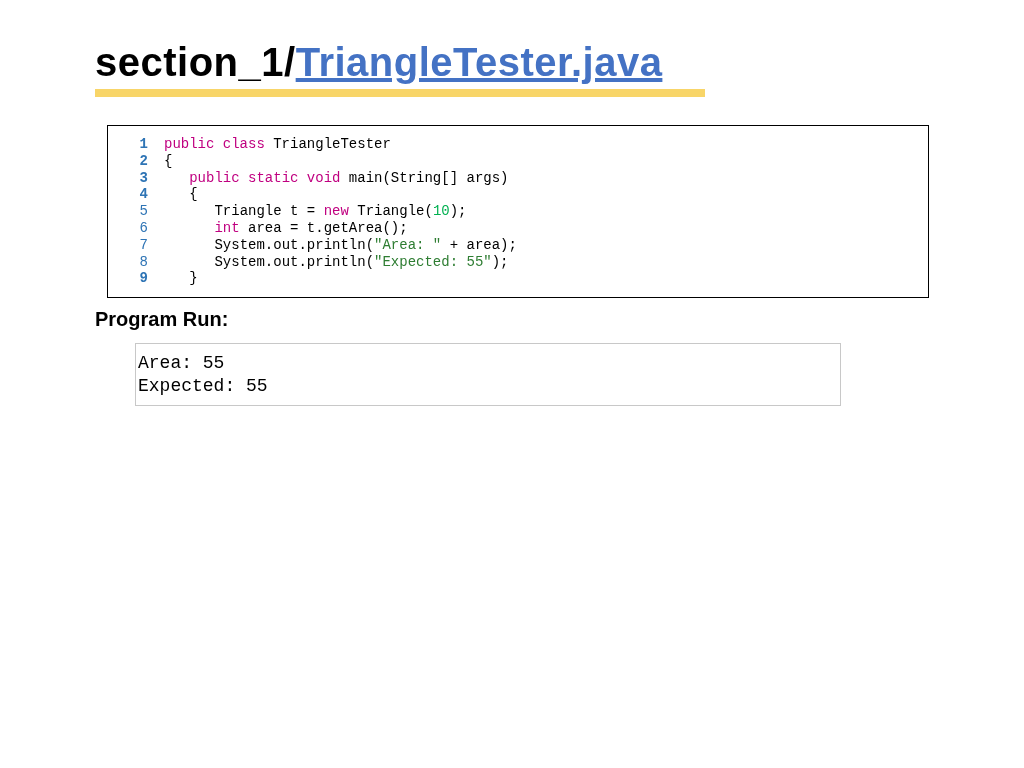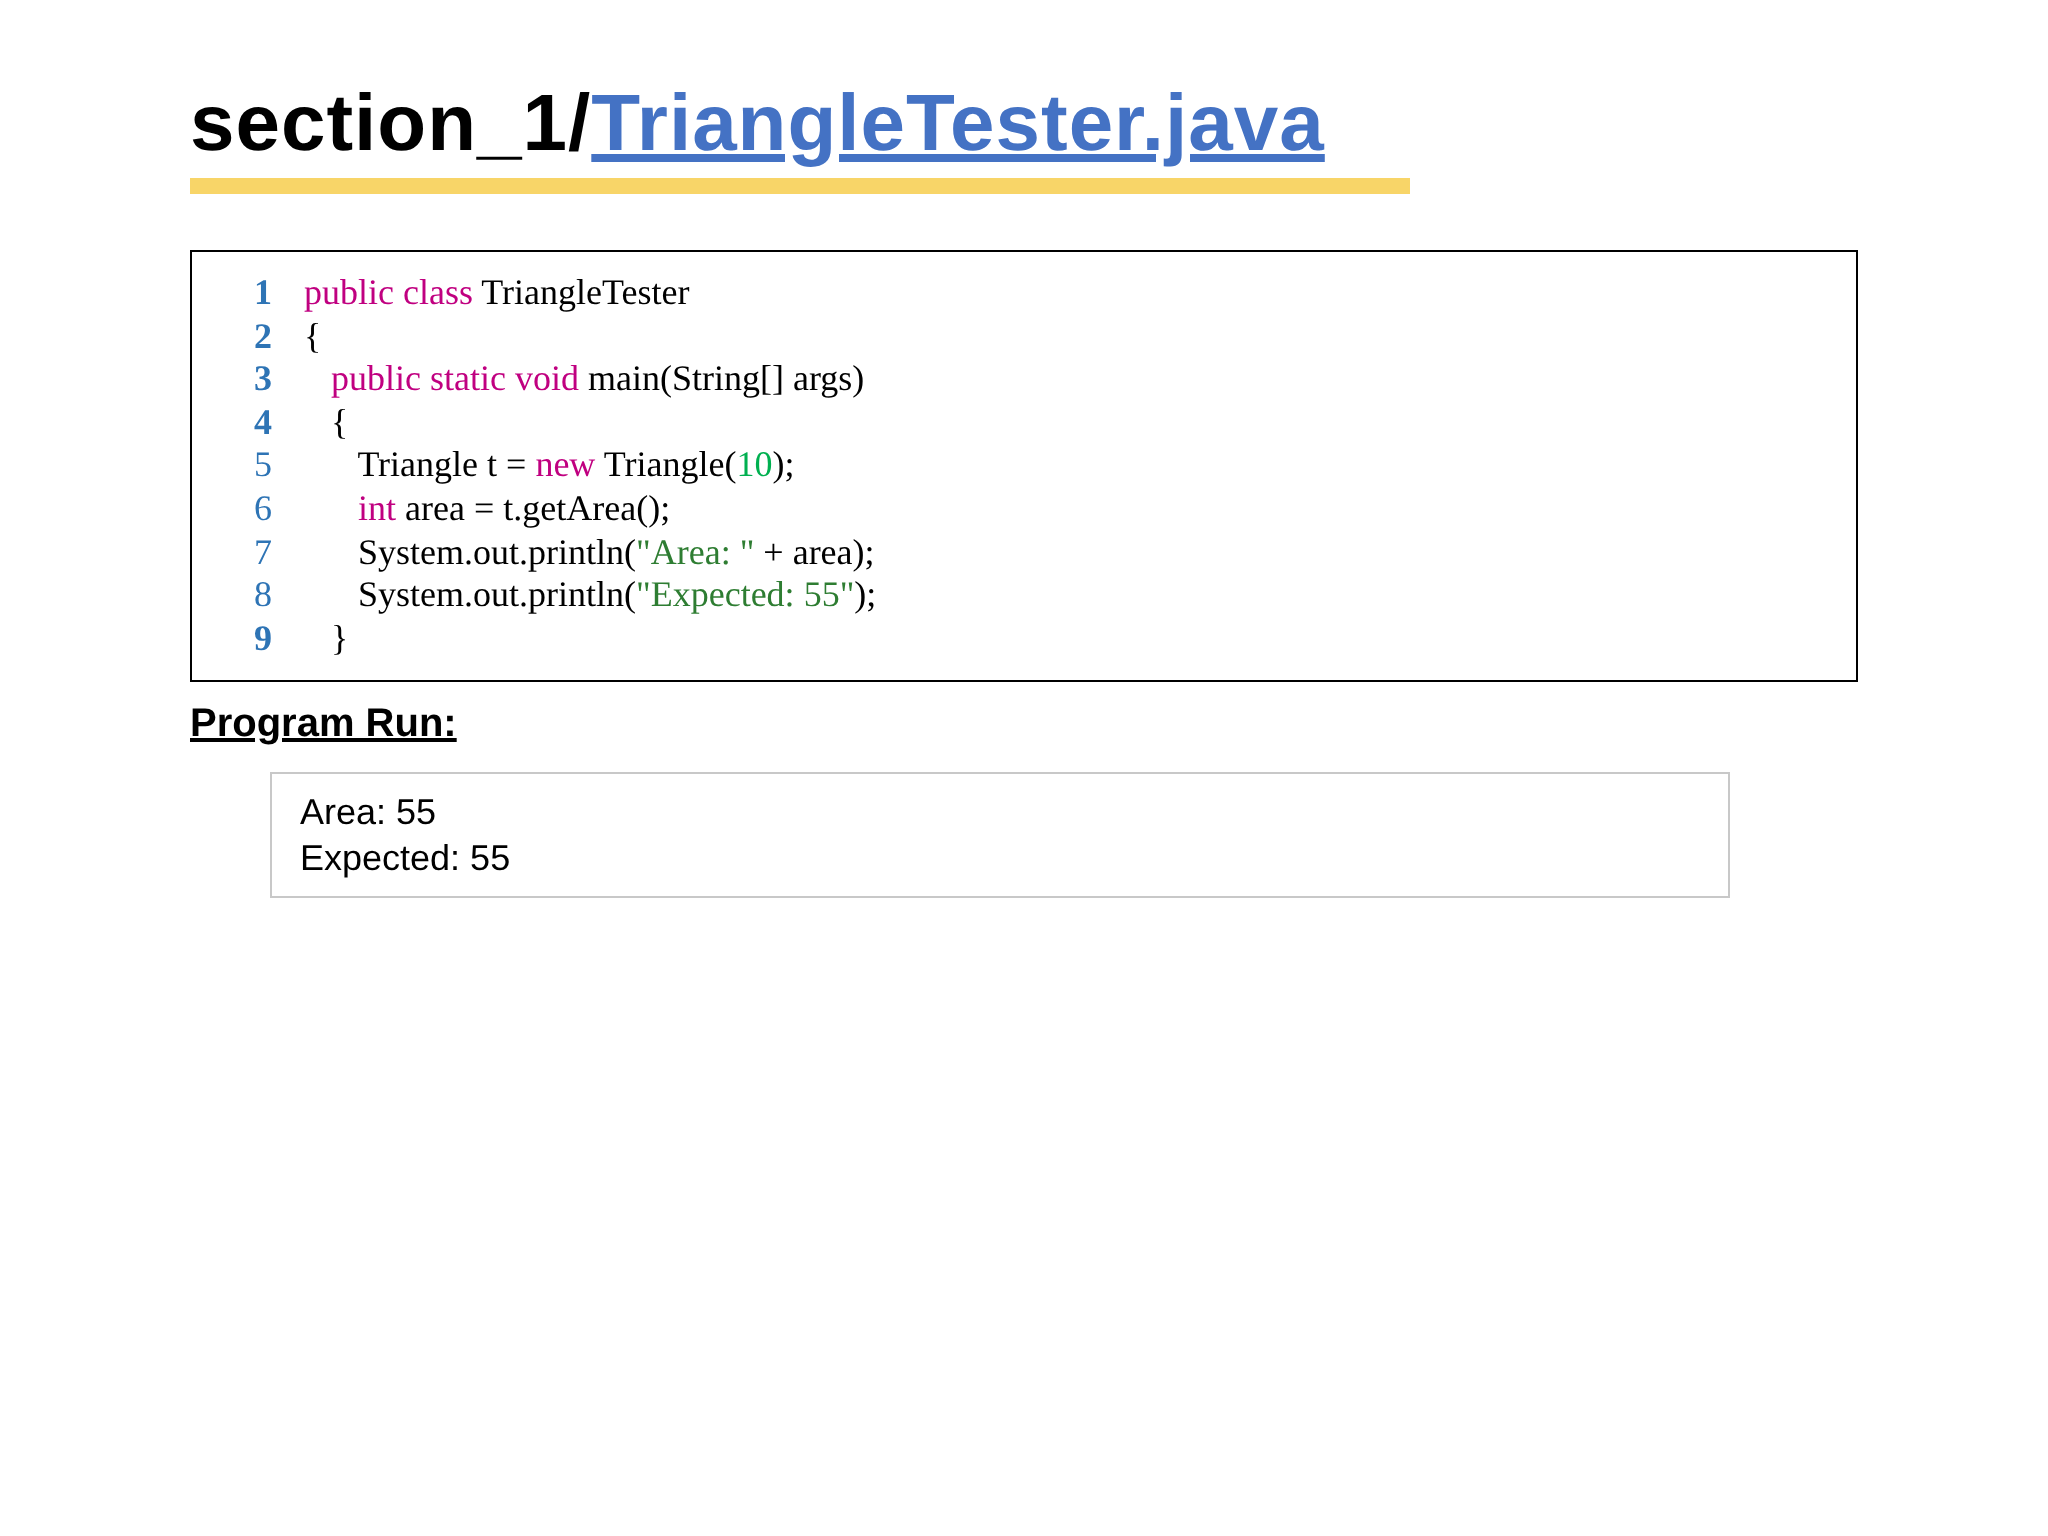--- a/index.html
+++ b/index.html
@@ -28,48 +28,48 @@
   }
   .rule {
     height: 8px;
     background: #f8d568;
     width: 610px;
     margin: 0 0 28px 0;
   }
   .codebox {
     border: 1px solid #000;
     padding: 10px 14px 10px 14px;
-    font-family: Liberation Serif, serif;
-    font-size: 18px;
+    font-family: Liberation Mono, monospace;
+    font-size: 14px;
     line-height: 1.2;
     white-space: pre;
     overflow: hidden;
+    margin-left: 12px;
   }
   .ln { display:inline-block; width: 26px; text-align:right; margin-right: 16px;}
   .ln.bold { color:#2e74b5; font-weight:bold; }
   .ln.plain { color:#2e74b5; font-weight:normal; }
   .kw1 { color:#c00080; } 
   .kw2 { color:#c00080; } 
   .type { color:#c00080; } 
   .num { color:#00b050; }
   .str { color:#2e7d32; }
   .plain { color:#000; }
   .subhead {
     font-family: Verdana, Geneva, sans-serif;
     font-size: 20px;
     font-weight: bold;
     margin: 10px 0 12px 0;
-    text-decoration: underline;
   }
   .outbox {
     margin-left: 40px;
     width: 700px;
     border: 1px solid #c8c8c8;
-    padding: 8px 14px;
-    font-family: Liberation Sans, sans-serif;
+    padding: 8px 2px;
+    font-family: Liberation Mono, monospace;
     font-size: 18px;
     line-height: 1.25;
     white-space: pre;
     color: #000;
   }
 </style>
 </head>
 <body>
 
 <div class="page">

